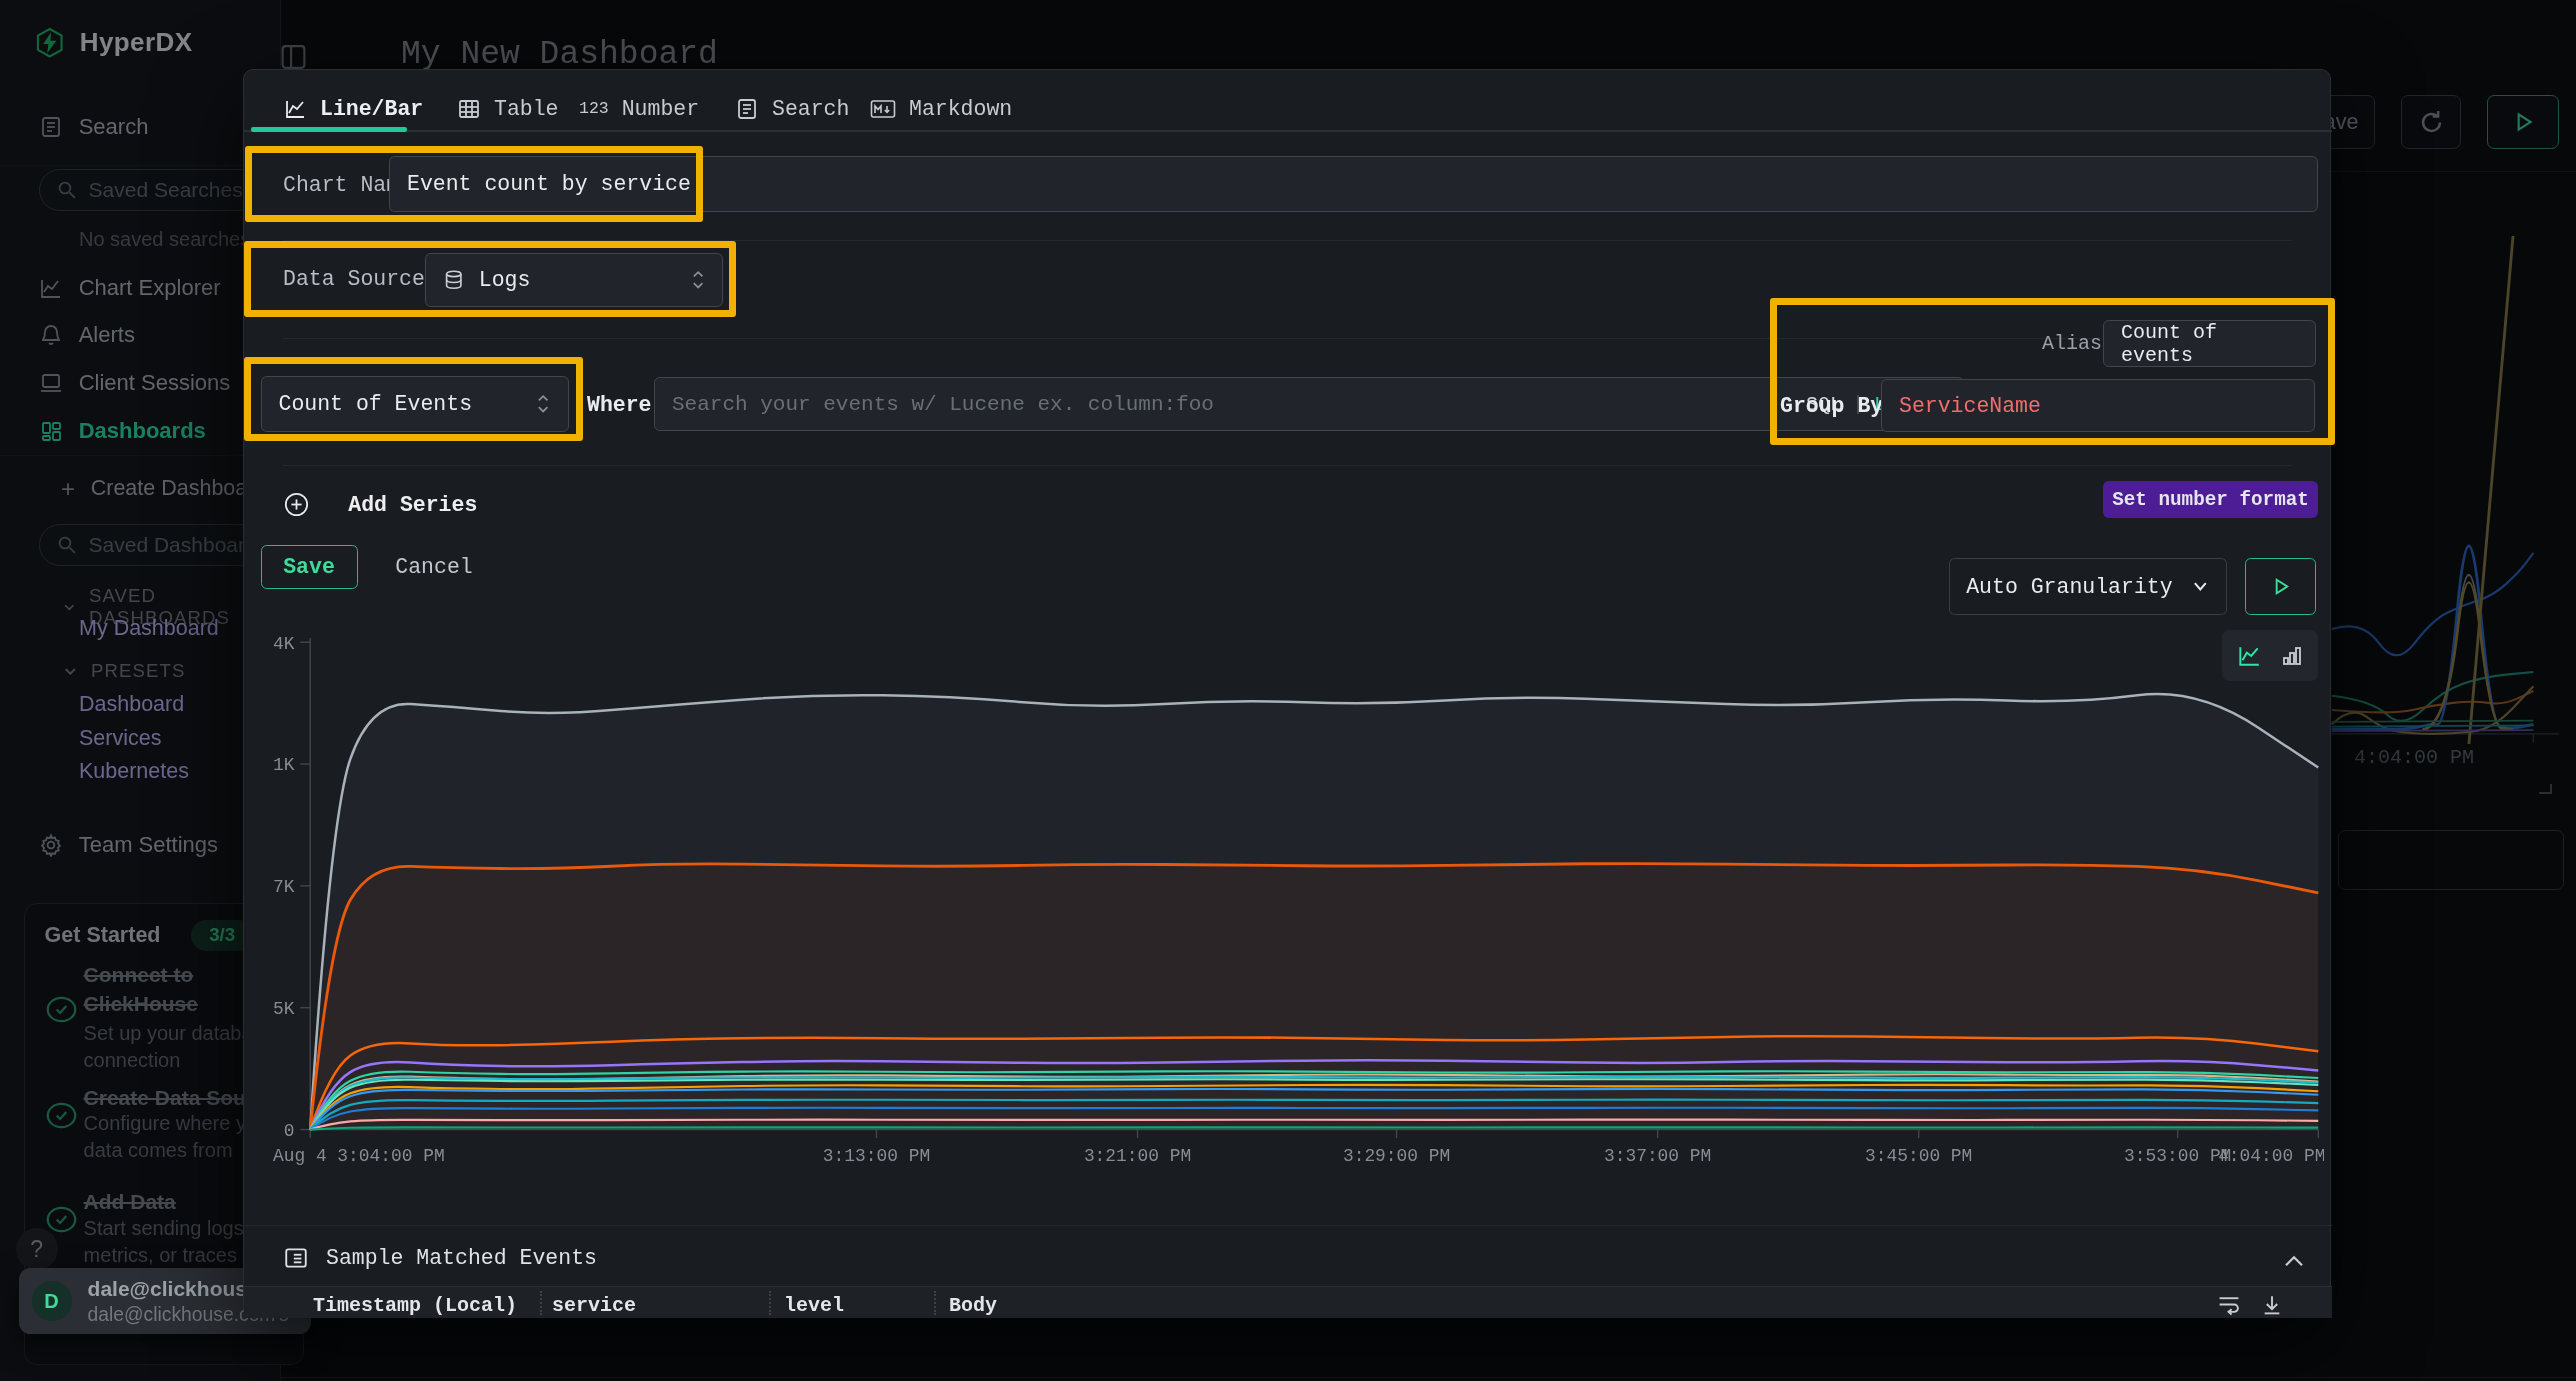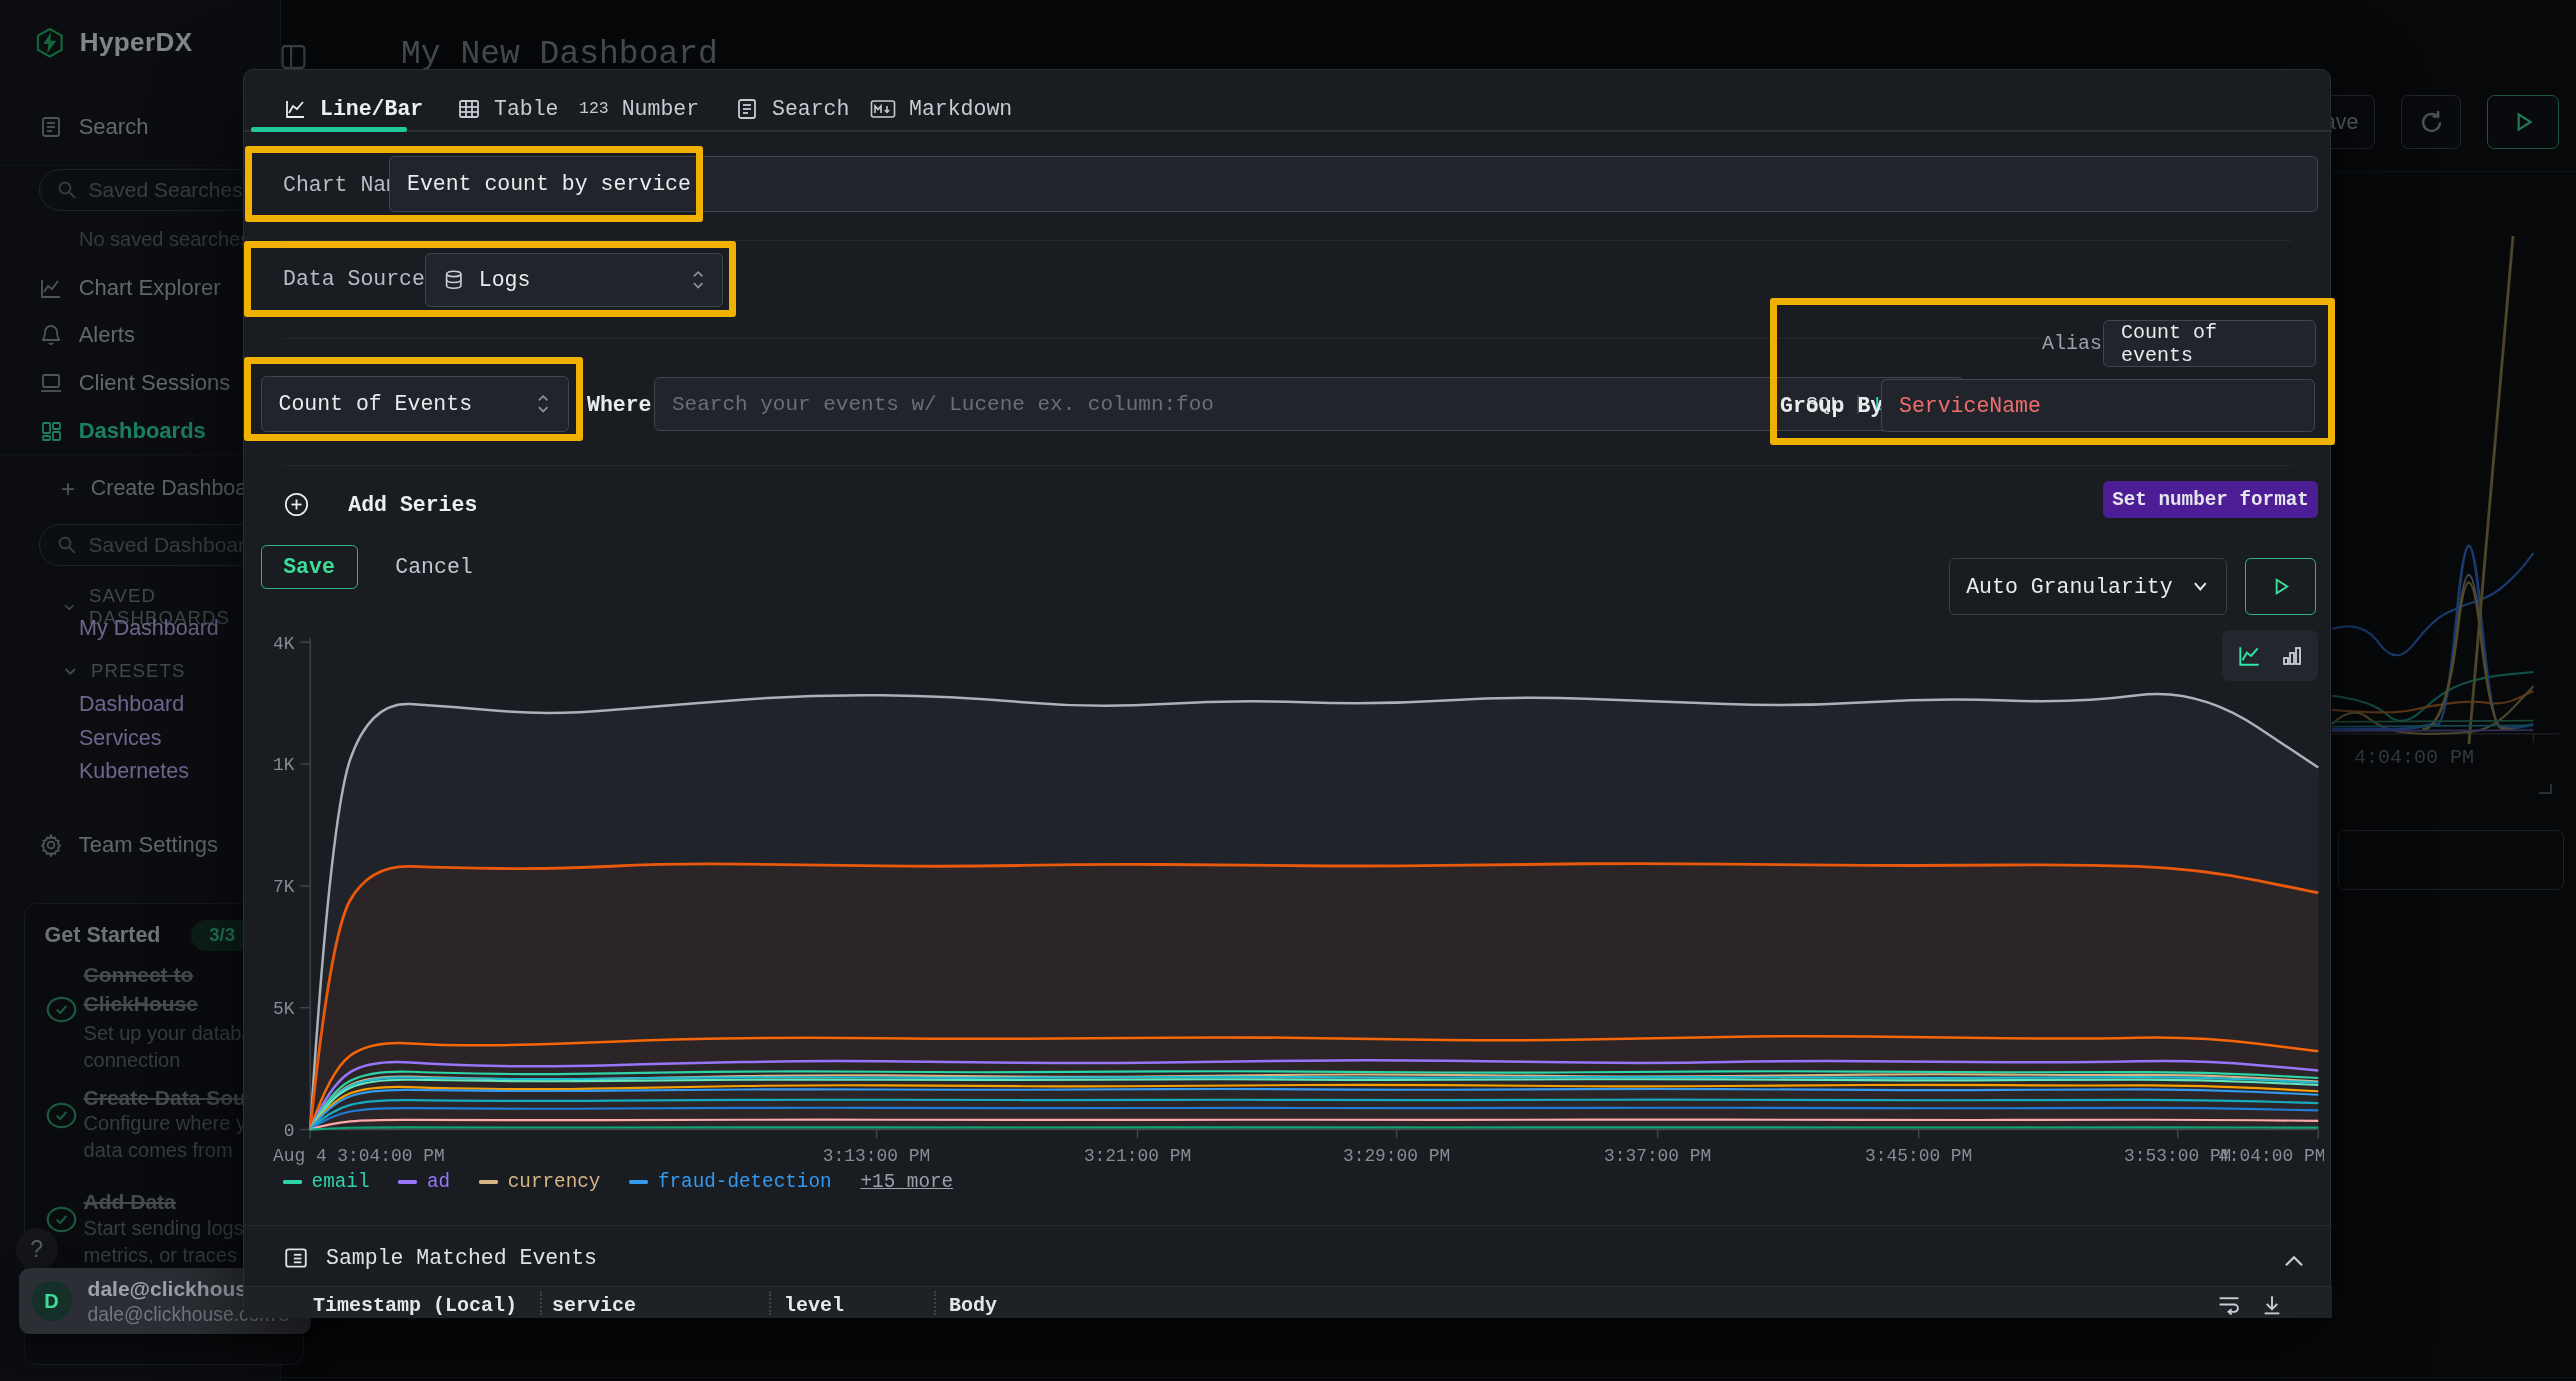--- a/index.html
+++ b/index.html
@@ -473,39 +473,20 @@
       <path d="M52,691 Q80.06,642.3571428571429 108.12,628.7371428571429 Q136.18,615.1171428571429 192.3,617.0628571428572 Q248.42000000000002,619.0085714285715 318.57,620.4678571428572 Q388.71999999999997,621.9271428571428 472.9,619.9814285714285 Q557.0799999999999,618.0357142857143 655.29,616.3332142857143 Q753.5,614.6307142857142 851.71,615.3603571428571 Q949.9200000000001,616.09 1048.13,617.0628571428572 Q1146.3400000000001,618.0357142857143 1244.5500000000002,616.5764285714286 Q1342.76,615.1171428571429 1440.97,614.3875 Q1539.18,613.6578571428571 1637.3899999999999,614.6307142857142 Q1735.6,615.6035714285714 1833.81,616.5764285714286 Q1932.0200000000002,617.5492857142857 2030.23,616.3332142857143 Q2128.44,615.1171428571429 2226.65,614.1442857142857 Q2324.86,613.1714285714286 2423.07,614.1442857142857 Q2521.28,615.1171428571429 2605.46,614.6307142857142 Q2689.64,614.1442857142857 2773.8199999999997,619.0085714285715 L2858,623.8728571428571" fill="none" stroke="#d8b584" stroke-width="3" stroke-linejoin="round"></path>
       <path d="M52,691 Q80.06,643.33 108.12,630.1964285714287 Q136.18,617.0628571428572 192.3,618.2789285714287 Q248.42000000000002,619.495 318.57,620.2246428571428 Q388.71999999999997,620.9542857142857 472.9,619.7382142857143 Q557.0799999999999,618.5221428571429 655.29,618.0357142857142 Q753.5,617.5492857142857 851.71,618.2789285714287 Q949.9200000000001,619.0085714285715 1048.13,618.5221428571429 Q1146.3400000000001,618.0357142857143 1244.5500000000002,617.5492857142858 Q1342.76,617.0628571428572 1440.97,617.7925 Q1539.18,618.5221428571429 1637.3899999999999,618.2789285714287 Q1735.6,618.0357142857143 1833.81,617.5492857142858 Q1932.0200000000002,617.0628571428572 2030.23,617.5492857142858 Q2128.44,618.0357142857143 2226.65,618.5221428571429 Q2324.86,619.0085714285715 2423.07,618.5221428571429 Q2521.28,618.0357142857143 2605.46,617.7925 Q2689.64,617.5492857142857 2773.8199999999997,621.4407142857142 L2858,625.3321428571428" fill="none" stroke="#22b8cf" stroke-width="3" stroke-linejoin="round"></path>
       <path d="M52,691 Q80.06,644.7892857142857 108.12,632.6285714285714 Q136.18,620.4678571428572 192.3,621.4407142857143 Q248.42000000000002,622.4135714285715 318.57,623.1432142857143 Q388.71999999999997,623.8728571428571 472.9,622.9 Q557.0799999999999,621.9271428571428 655.29,621.4407142857142 Q753.5,620.9542857142857 851.71,621.4407142857142 Q949.9200000000001,621.9271428571428 1048.13,621.6839285714286 Q1146.3400000000001,621.4407142857143 1244.5500000000002,620.9542857142858 Q1342.76,620.4678571428572 1440.97,621.1975 Q1539.18,621.9271428571428 1637.3899999999999,621.4407142857142 Q1735.6,620.9542857142857 1833.81,620.7110714285714 Q1932.0200000000002,620.4678571428572 2030.23,620.9542857142858 Q2128.44,621.4407142857143 2226.65,621.9271428571428 Q2324.86,622.4135714285715 2423.07,621.9271428571428 Q2521.28,621.4407142857143 2605.46,621.1975 Q2689.64,620.9542857142857 2773.8199999999997,624.8457142857143 L2858,628.7371428571429" fill="none" stroke="#63e6be" stroke-width="3" stroke-linejoin="round"></path>
       <path d="M52,691 Q80.06,651.1128571428571 108.12,640.4114285714286 Q136.18,629.71 192.3,631.6557142857143 Q248.42000000000002,633.6014285714285 318.57,634.3310714285715 Q388.71999999999997,635.0607142857143 472.9,633.3582142857143 Q557.0799999999999,631.6557142857143 655.29,630.1964285714287 Q753.5,628.7371428571429 851.71,629.2235714285714 Q949.9200000000001,629.71 1048.13,630.4396428571429 Q1146.3400000000001,631.1692857142857 1244.5500000000002,630.1964285714286 Q1342.76,629.2235714285714 1440.97,628.7371428571428 Q1539.18,628.2507142857143 1637.3899999999999,628.9803571428572 Q1735.6,629.71 1833.81,630.4396428571429 Q1932.0200000000002,631.1692857142857 2030.23,630.1964285714286 Q2128.44,629.2235714285714 2226.65,628.7371428571428 Q2324.86,628.2507142857143 2423.07,628.9803571428572 Q2521.28,629.71 2605.46,629.2235714285714 Q2689.64,628.7371428571429 2773.8199999999997,633.115 L2858,637.4928571428571" fill="none" stroke="#f59f00" stroke-width="3" stroke-linejoin="round"></path>
       <path d="M52,691 Q80.06,654.0314285714286 108.12,644.3028571428572 Q136.18,634.5742857142857 192.3,635.5471428571428 Q248.42000000000002,636.52 318.57,637.0064285714286 Q388.71999999999997,637.4928571428571 472.9,636.52 Q557.0799999999999,635.5471428571428 655.29,635.0607142857143 Q753.5,634.5742857142857 851.71,635.0607142857143 Q949.9200000000001,635.5471428571428 1048.13,635.3039285714285 Q1146.3400000000001,635.0607142857143 1244.5500000000002,634.5742857142857 Q1342.76,634.0878571428572 1440.97,634.8175 Q1539.18,635.5471428571428 1637.3899999999999,635.3039285714285 Q1735.6,635.0607142857143 1833.81,634.5742857142857 Q1932.0200000000002,634.0878571428572 2030.23,634.5742857142857 Q2128.44,635.0607142857143 2226.65,635.547142857143 Q2324.86,636.0335714285715 2423.07,635.547142857143 Q2521.28,635.0607142857143 2605.46,634.8175 Q2689.64,634.5742857142857 2773.8199999999997,638.4657142857143 L2858,642.3571428571429" fill="none" stroke="#339af0" stroke-width="3" stroke-linejoin="round"></path>
       <path d="M52,691 Q80.06,663.76 108.12,656.4635714285714 Q136.18,649.1671428571428 192.3,649.8967857142857 Q248.42000000000002,650.6264285714286 318.57,650.8696428571429 Q388.71999999999997,651.1128571428571 472.9,650.5048214285714 Q557.0799999999999,649.8967857142857 655.29,649.5319642857143 Q753.5,649.1671428571428 851.71,649.4103571428572 Q949.9200000000001,649.6535714285715 1048.13,649.7751785714286 Q1146.3400000000001,649.8967857142857 1244.5500000000002,649.5319642857143 Q1342.76,649.1671428571428 1440.97,649.5319642857143 Q1539.18,649.8967857142857 1637.3899999999999,649.7751785714286 Q1735.6,649.6535714285715 1833.81,649.3617142857142 Q1932.0200000000002,649.0698571428571 2030.23,649.3130714285714 Q2128.44,649.5562857142858 2226.65,649.8967857142857 Q2324.86,650.2372857142857 2423.07,649.9454285714286 Q2521.28,649.6535714285715 2605.46,649.4590000000001 Q2689.64,649.2644285714285 2773.8199999999997,651.6479285714286 L2858,654.0314285714286" fill="none" stroke="#15aabf" stroke-width="3" stroke-linejoin="round"></path>
       <path d="M52,691 Q80.06,671.0564285714286 108.12,665.8273214285714 Q136.18,660.5982142857143 192.3,661.0846428571429 Q248.42000000000002,661.5710714285715 318.57,661.8142857142857 Q388.71999999999997,662.0575 472.9,661.5710714285715 Q557.0799999999999,661.0846428571429 655.29,660.7684642857143 Q753.5,660.4522857142857 851.71,660.6955 Q949.9200000000001,660.9387142857142 1048.13,661.0846428571429 Q1146.3400000000001,661.2305714285715 1244.5500000000002,660.914392857143 Q1342.76,660.5982142857143 1440.97,660.8414285714287 Q1539.18,661.0846428571429 1637.3899999999999,660.9630357142858 Q1735.6,660.8414285714285 1833.81,660.5982142857142 Q1932.0200000000002,660.355 2030.23,660.5495714285714 Q2128.44,660.7441428571428 2226.65,661.0846428571429 Q2324.86,661.4251428571429 2423.07,661.1819285714286 Q2521.28,660.9387142857142 2605.46,660.7684642857143 Q2689.64,660.5982142857143 2773.8199999999997,662.4223214285714 L2858,664.2464285714286" fill="none" stroke="#1c7ed6" stroke-width="3" stroke-linejoin="round"></path>
       <path d="M52,691 Q80.06,682.0010714285714 108.12,679.5689285714286 Q136.18,677.1367857142857 192.3,677.4529642857142 Q248.42000000000002,677.7691428571428 318.57,677.9150714285714 Q388.71999999999997,678.061 472.9,677.7691428571429 Q557.0799999999999,677.4772857142857 655.29,677.2827142857143 Q753.5,677.0881428571429 851.71,677.2340714285715 Q949.9200000000001,677.38 1048.13,677.4772857142857 Q1146.3400000000001,677.5745714285714 1244.5500000000002,677.38 Q1342.76,677.1854285714286 1440.97,677.3313571428571 Q1539.18,677.4772857142857 1637.3899999999999,677.4286428571429 Q1735.6,677.38 1833.81,677.20975 Q1932.0200000000002,677.0395 2030.23,677.1611071428572 Q2128.44,677.2827142857143 2226.65,677.4772857142857 Q2324.86,677.6718571428571 2423.07,677.5259285714285 Q2521.28,677.38 2605.46,677.2827142857143 Q2689.64,677.1854285714286 2773.8199999999997,678.0123571428571 L2858,678.8392857142857" fill="none" stroke="#ffa8a8" stroke-width="3" stroke-linejoin="round"></path>
       <path d="M52,691 Q80.06,689.0542857142857 108.12,688.5192142857143 Q136.18,687.9841428571428 192.3,688.0327857142856 Q248.42000000000002,688.0814285714285 318.57,688.10575 Q388.71999999999997,688.1300714285715 472.9,688.0814285714287 Q557.0799999999999,688.0327857142858 655.29,688.0084642857144 Q753.5,687.9841428571428 851.71,688.0084642857144 Q949.9200000000001,688.0327857142858 1048.13,688.0571071428571 Q1146.3400000000001,688.0814285714285 1244.5500000000002,688.0327857142856 Q1342.76,687.9841428571428 1440.97,688.0084642857144 Q1539.18,688.0327857142858 1637.3899999999999,688.0571071428571 Q1735.6,688.0814285714285 1833.81,688.0327857142856 Q1932.0200000000002,687.9841428571428 2030.23,688.0084642857144 Q2128.44,688.0327857142858 2226.65,688.0571071428571 Q2324.86,688.0814285714285 2423.07,688.0571071428571 Q2521.28,688.0327857142858 2605.46,688.0084642857144 Q2689.64,687.9841428571428 2773.8199999999997,688.1543928571429 L2858,688.3246428571429" fill="none" stroke="#0ca678" stroke-width="3" stroke-linejoin="round"></path>
     </svg>
-  <div id="chart-legend">
-      <span class="legend-item">
-        <span class="lg-dash" style="background: rgb(45, 212, 167);"></span>
-        <span style="color: rgb(45, 212, 167);">email</span>
-      </span>
-      <span class="legend-item">
-        <span class="lg-dash" style="background: rgb(151, 117, 250);"></span>
-        <span style="color: rgb(151, 117, 250);">ad</span>
-      </span>
-      <span class="legend-item">
-        <span class="lg-dash" style="background: rgb(216, 181, 132);"></span>
-        <span style="color: rgb(216, 181, 132);">currency</span>
-      </span>
-      <span class="legend-item">
-        <span class="lg-dash" style="background: rgb(51, 154, 240);"></span>
-        <span style="color: rgb(51, 154, 240);">fraud-detection</span>
-      </span>
-      <span id="legend-more">+15 more</span>
-    </div>
 
   <div class="divider" style="top:1155px; left:0; width:2088px;"></div>
 
   <div id="sample-row-title">
     <svg width="26" height="26" viewBox="0 0 24 24" fill="none" stroke="#dfe2e6" stroke-width="1.7">
       <rect x="3" y="4" width="18" height="16" rx="2"></rect>
         <line x1="7" y1="9" x2="7.01" y2="9"></line>
         <line x1="10" y1="9" x2="17" y2="9"></line>
         <line x1="7" y1="12.5" x2="7.01" y2="12.5"></line>
         <line x1="10" y1="12.5" x2="17" y2="12.5"></line>

